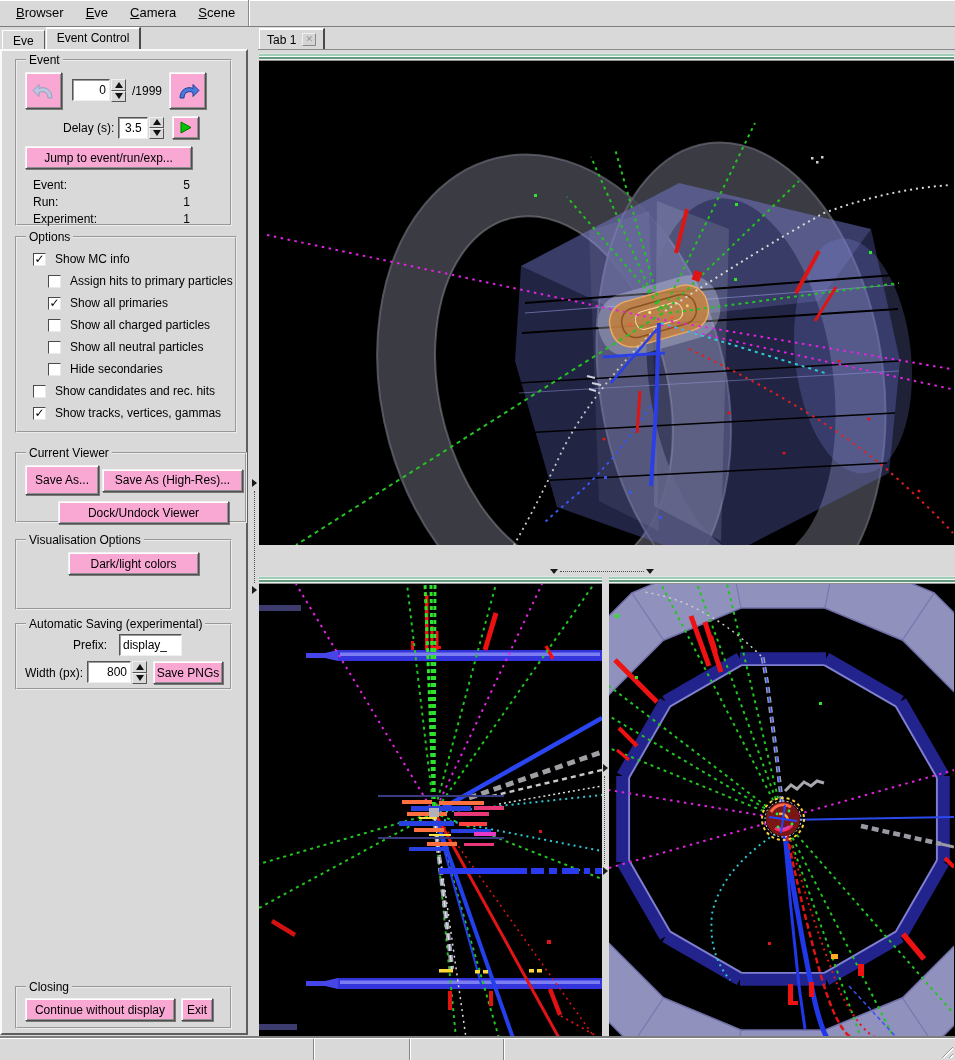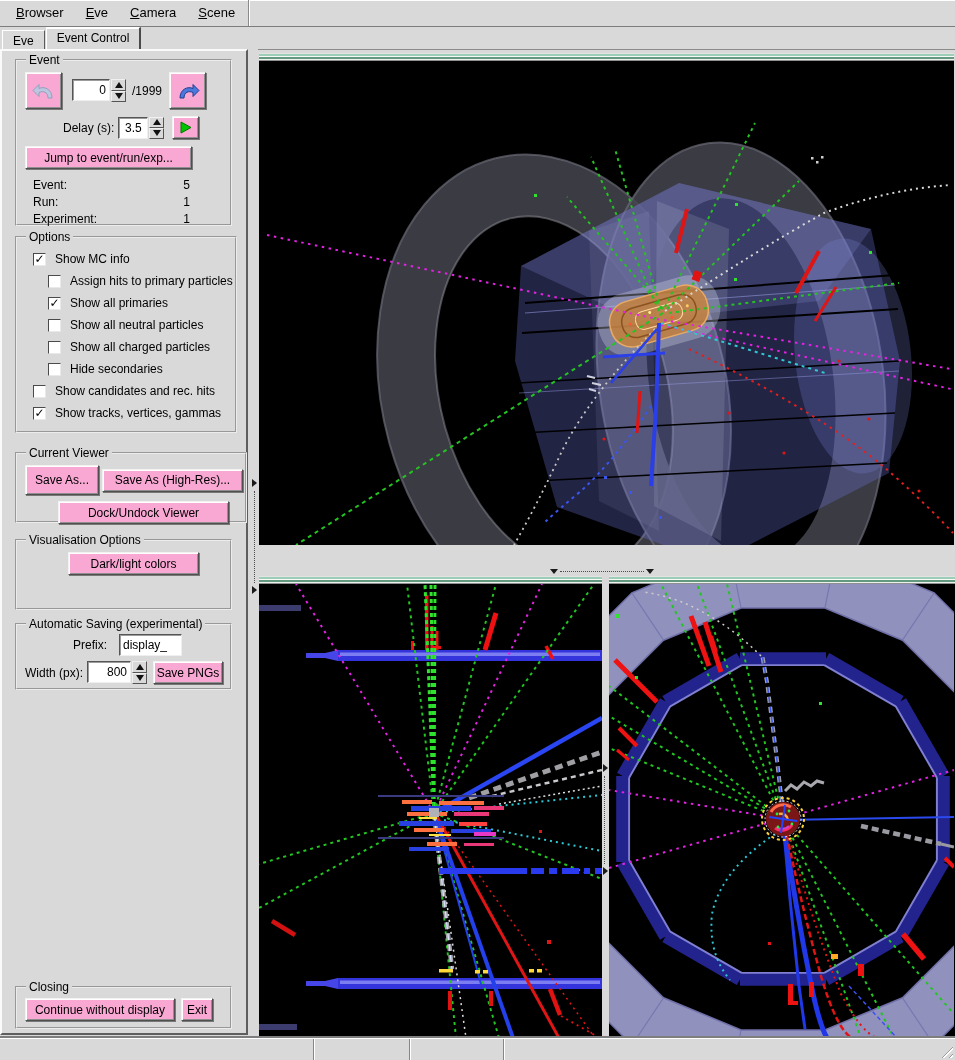--- a/index.html
+++ b/index.html
@@ -194,25 +194,25 @@
             <div class="chk-row indent">
               <span class="chk"></span>
               <span class="chk-label">Assign hits to primary particles</span>
             </div>
             <div class="chk-row indent">
               <span class="chk">✓</span>
               <span class="chk-label">Show all primaries</span>
             </div>
             <div class="chk-row indent">
               <span class="chk"></span>
-              <span class="chk-label">Show all neutral particles</span>
+              <span class="chk-label">Show all charged particles</span>
             </div>
             <div class="chk-row indent">
               <span class="chk"></span>
-              <span class="chk-label">Show all charged particles</span>
+              <span class="chk-label">Show all neutral particles</span>
             </div>
             <div class="chk-row indent">
               <span class="chk"></span>
               <span class="chk-label">Hide secondaries</span>
             </div>
             <div class="chk-row">
               <span class="chk"></span>
               <span class="chk-label">Show candidates and rec. hits</span>
             </div>
             <div class="chk-row">
@@ -273,20 +273,26 @@
     </div>
   </div>
 
   <div class="vsplit">
     <span class="tri-r" style="position:absolute;left:0;top:452px"></span>
     <div class="dot-v" style="top:464px;height:92px"></div>
     <span class="tri-r" style="position:absolute;left:0;top:559px"></span>
   </div>
 
   <div class="viewer-area">
+    <div class="vtabbar">
+      <div class="vtab">
+        <span>Tab 1</span>
+        <span class="tab-close">✕</span>
+      </div>
+    </div>
 
     <div class="viewers">
 
       <div class="viewer-top">
         <div class="strip"></div>
         <div class="vp">
           <svg width="695" height="484" viewBox="0 0 695 484">
             <rect width="695" height="484" fill="#000"></rect>
 
             <g transform="translate(295,332) rotate(-14)">

